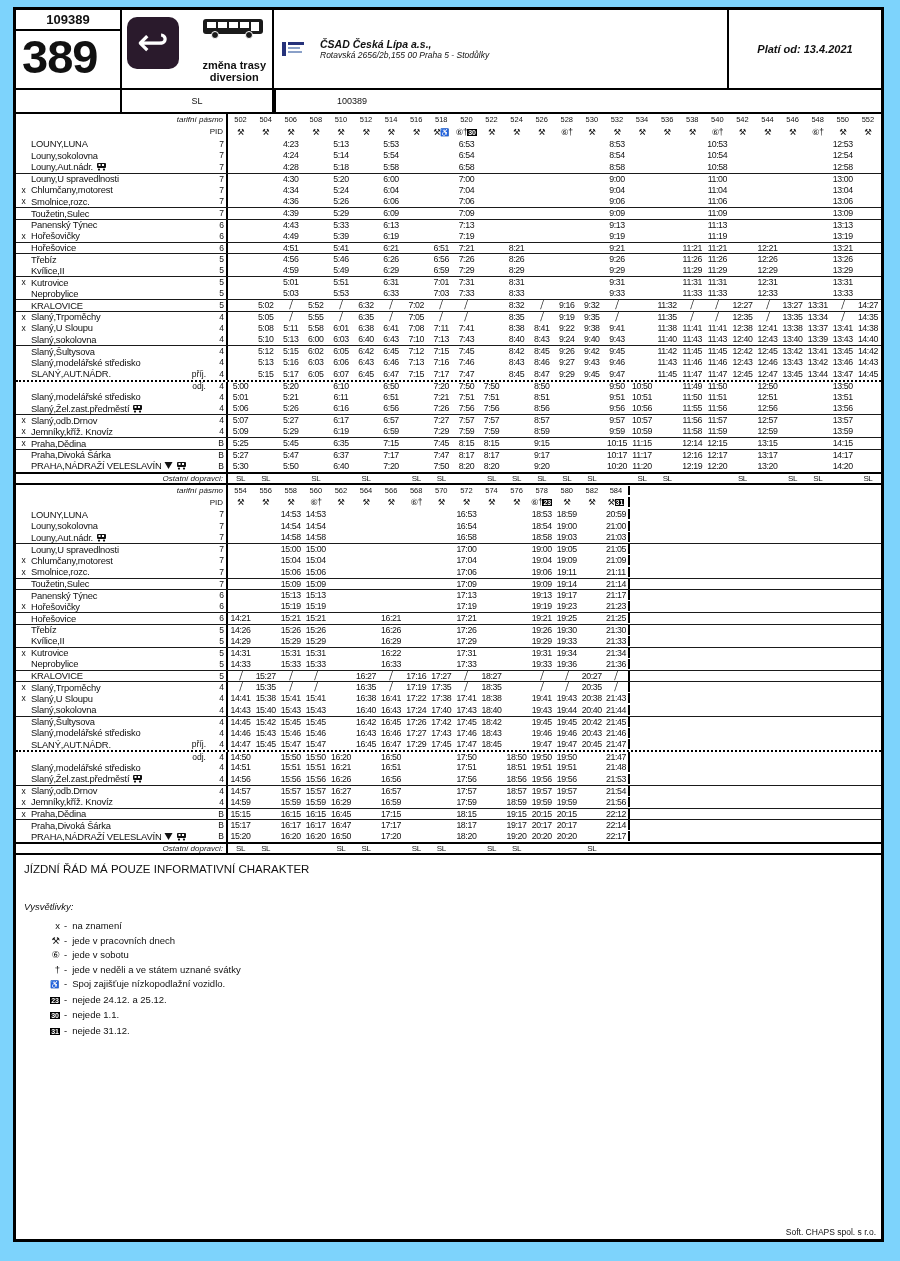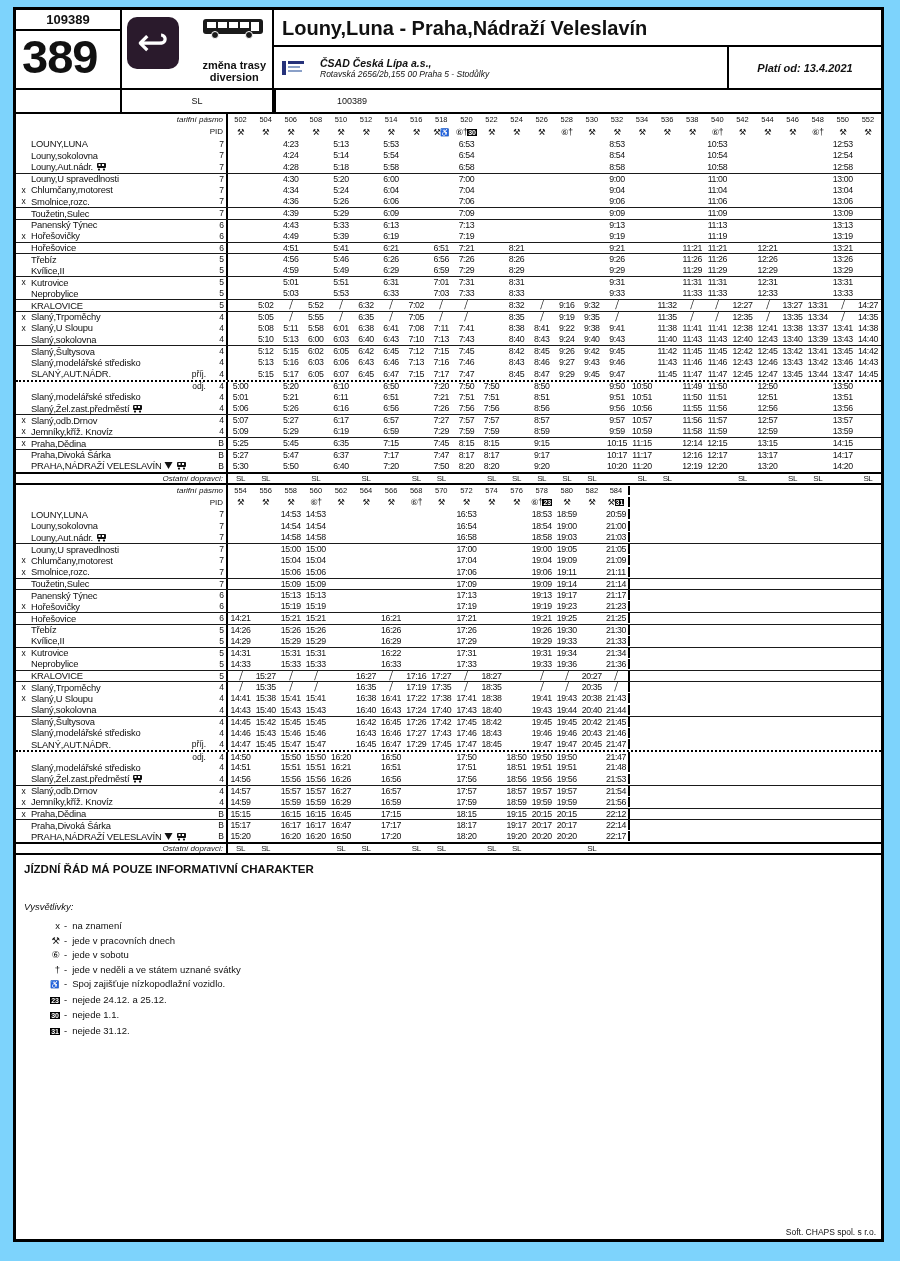--- a/index.html
+++ b/index.html
@@ -58,21 +58,21 @@
   .ital{font-style:italic;}
   .gt{border-top:1.3px solid #1a1a1a;}
   .dt{border-top:2px dotted #000;}
   .slrow{border-top:2px solid #000;height:11px;}
   .sl{font-size:8px;}
   .slash{display:inline-block;transform:scaleY(1.45) skewX(-12deg);font-size:8.5px;}
   .t2end{border-right:2px solid #000;box-sizing:border-box;}
   .bb{background:#000;color:#fff;font-weight:bold;font-size:7px;padding:0 1px;letter-spacing:0;}
   
   .legend{padding:5px 8px;}
-  .lg-title{font-weight:bold;font-size:11.5px;margin:3px 0 26px;}
+  .lg-title{font-weight:normal;font-size:11.5px;margin:3px 0 26px;}
   .lg-vys{font-style:italic;font-size:9.5px;margin-bottom:7px;}
   .lg-item{display:flex;font-size:9.5px;line-height:14.5px;}
   .lg-sym{width:36px;text-align:right;flex:none;margin-right:4px;}
   .lg-dash{margin-right:5px;}
   .footer{position:absolute;right:5px;bottom:2px;font-size:8.5px;}
   svg{display:block;}
   .icn{display:inline-block;vertical-align:-1px;margin-left:3px;}
 </style>
 </head>
 <body>
@@ -98,21 +98,20 @@
             <circle cx="13" cy="17" r="3.5" fill="#1a1a1a" stroke="#fff" stroke-width="1"></circle>
             <circle cx="47" cy="17" r="3.5" fill="#1a1a1a" stroke="#fff" stroke-width="1"></circle>
           </svg>
         </span>
         <div class="divcap">
           <div>změna trasy</div>
           <div>diversion</div>
         </div>
       </div>
       <div class="cellA3">
-        <div class="title">Louny,Luna - Praha,Nádraží Veleslavín</div>
         <div class="oprow">
           <div class="opmain">
             <span class="oplogo">
               <svg width="26" height="18" viewBox="0 0 26 18">
                 <rect x="2" y="2" width="4" height="14" fill="#26327a"></rect>
                 <rect x="8" y="2" width="16" height="3" fill="#26327a"></rect>
                 <rect x="8" y="7" width="12" height="2" fill="#8aa0c8"></rect>
                 <rect x="8" y="11" width="14" height="2" fill="#8aa0c8"></rect>
               </svg>
             </span>

